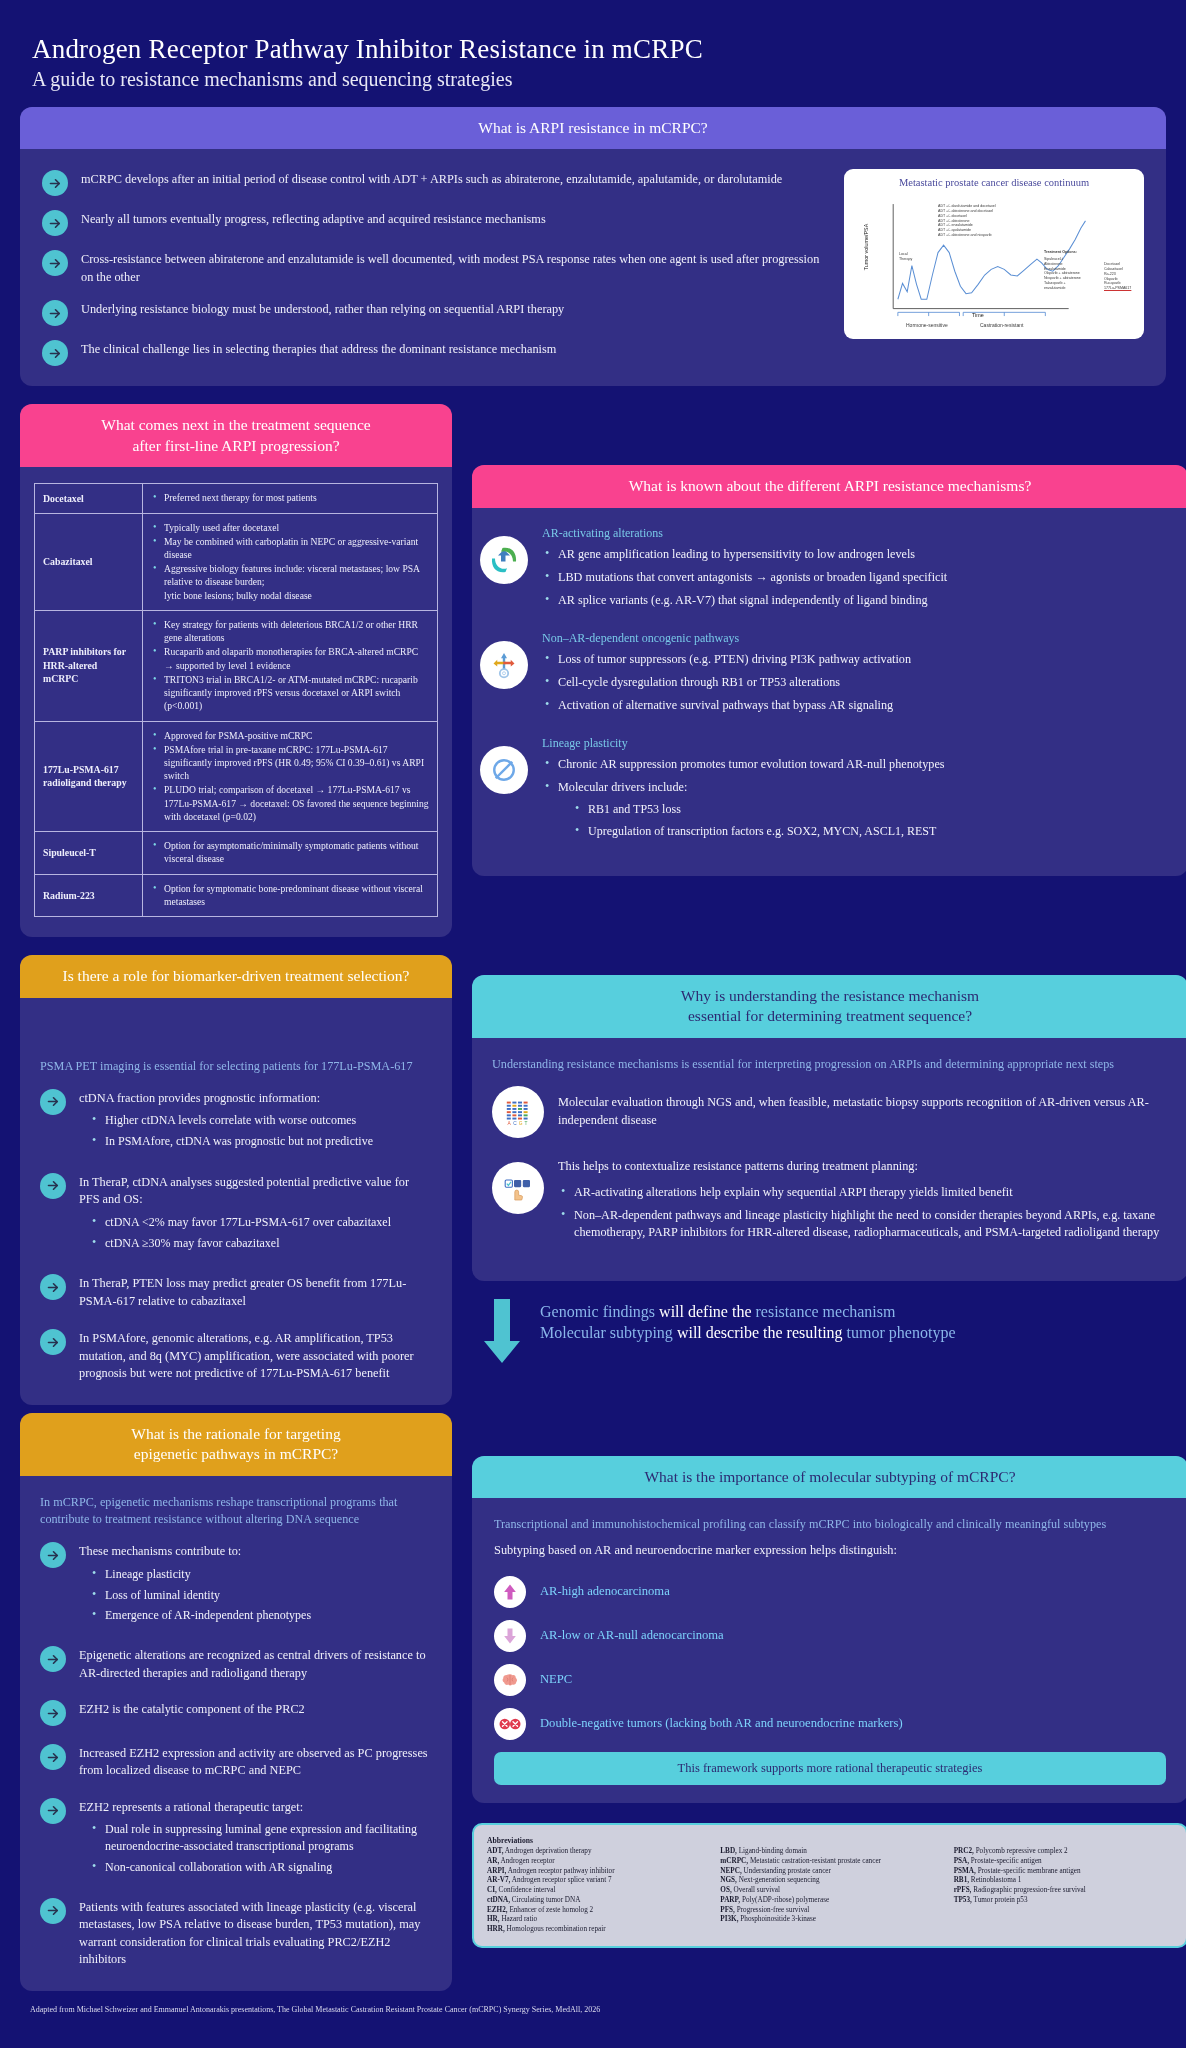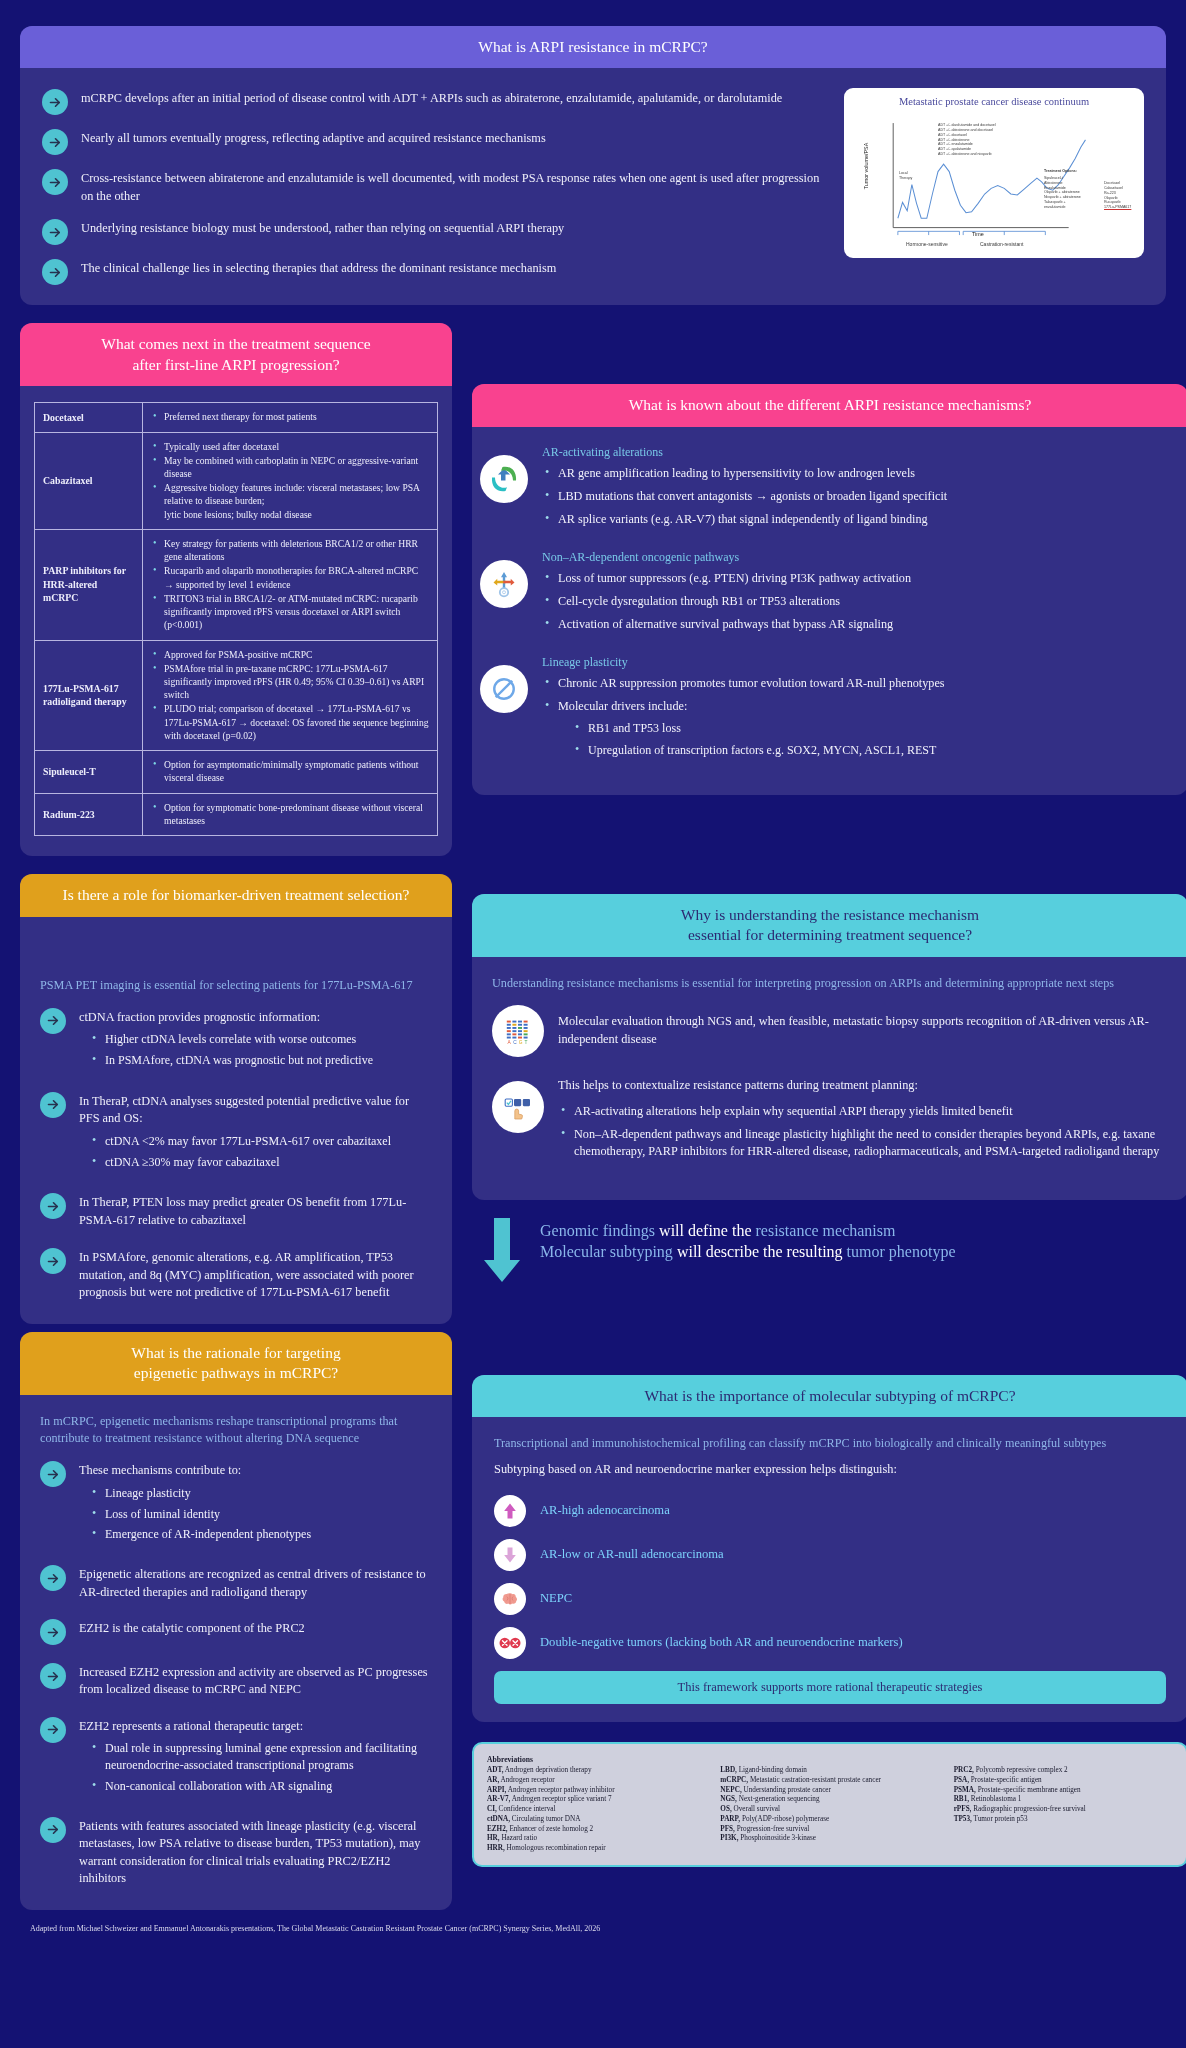--- a/index.html
+++ b/index.html
@@ -118,20 +118,24 @@
   .abbrev b { font-weight: bold; }
 
   
   .footer { font-size: 8px; color: #dcdcee; line-height: 1.35; padding: 14px 10px 16px 10px; }
 </style>
 </head>
 <body>
 
 <div class="page">
 
+  <div class="hdr">
+    <h1>Androgen Receptor Pathway Inhibitor Resistance in mCRPC</h1>
+    <h2>A guide to resistance mechanisms and sequencing strategies</h2>
+  </div>
 
   <div class="card" style="margin-top:6px;">
     <div class="card-hdr hdr-purple">What is ARPI resistance in mCRPC?</div>
     <div class="card-body" style="display:flex; gap:18px; padding:20px 22px;">
       <div class="abullets" style="flex:1;">
         <div class="ab">
           <span class="ab-ic">
             <svg viewBox="0 0 24 24" fill="none" stroke="#27324f" stroke-width="2.6" stroke-linecap="round" stroke-linejoin="round">
                 <line x1="4" y1="12" x2="18" y2="12"></line>
                 <polyline points="12,6 18,12 12,18"></polyline>

